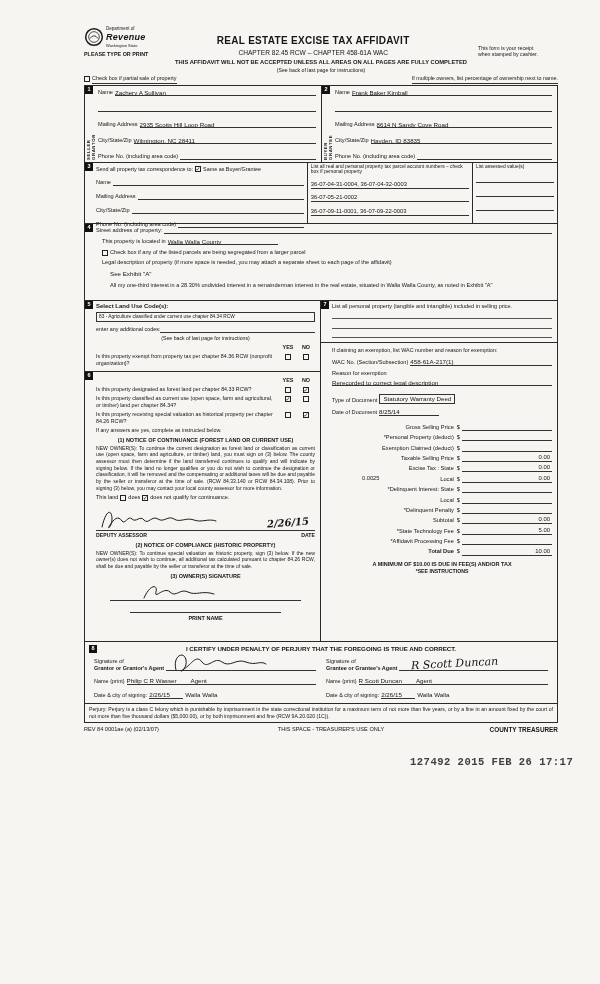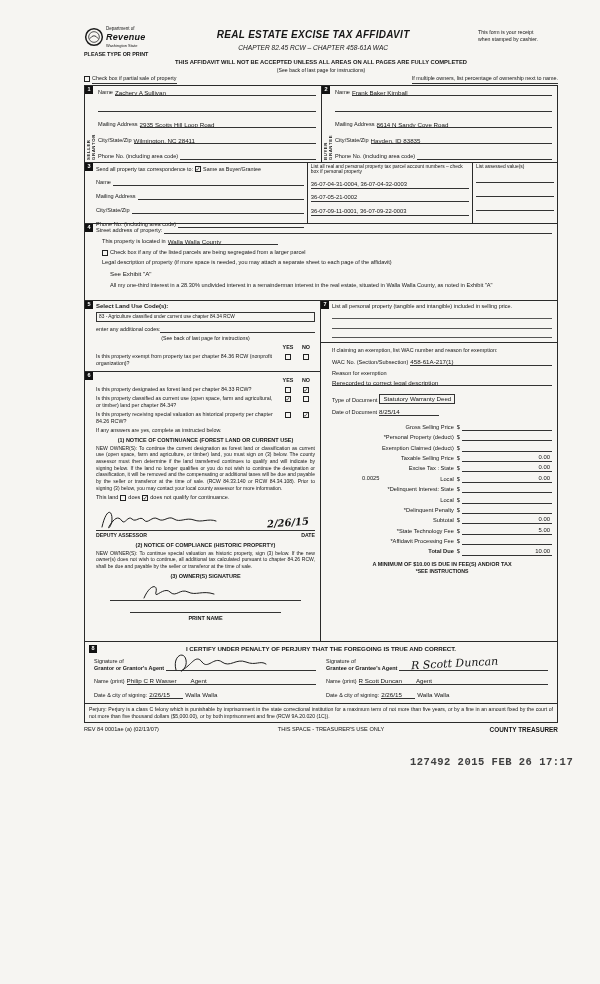--- a/index.html
+++ b/index.html
@@ -13,28 +13,28 @@
 .numtab{display:inline-flex;align-items:center;justify-content:center;background:#111;color:#fff;
   width:8px;height:8px;font-size:5.5px;font-weight:bold;flex:none;}
 .corner{position:absolute;left:0;top:0;}
 .cb{display:inline-flex;align-items:center;justify-content:center;width:6px;height:6px;
   border:1px solid #222;flex:none;background:transparent;}
 .mark{font-size:6px;line-height:1;}
 .fline{display:inline-block;border-bottom:1px solid #333;flex:1;min-width:8px;height:7.5px;}
 .typed{font-size:6.2px;white-space:nowrap;}
 .hand{font-family:"DejaVu Serif",serif;font-style:italic;}
 
-.hdr{display:flex;align-items:flex-start;}
+.hdr{display:flex;align-items:flex-end;}
 .logo-row{display:flex;align-items:center;gap:2px;}
 .logo{width:20px;height:20px;flex:none;}
 .lt1{font-size:4.5px;}
 .lt2{font-size:9px;font-weight:bold;font-style:italic;letter-spacing:.3px;}
 .lt3{font-size:4px;}
 .please{font-size:5.4px;margin-top:3px;font-weight:bold;}
-.hdr-center{flex:1;text-align:center;font-style:italic;}
+.hdr-center{flex:1;text-align:center;}
 .title{font-size:10px;font-weight:bold;letter-spacing:.3px;margin-top:3px;}
 .chapter{font-size:6.6px;margin-top:2px;}
 .hdr-right{width:80px;font-size:5.2px;margin-top:3px;}
 .warning{text-align:center;font-weight:bold;font-size:5.8px;margin-top:1px;}
 .seeback{text-align:center;font-size:5.2px;margin:1px 0 2px;}
 .partial{display:flex;align-items:center;gap:2px;font-size:5.4px;margin:1px 0 2px;}
 .partial .ul{border-bottom:1px solid #333;padding-bottom:.5px;}
 .partial .spacer{flex:1;}
 
 .sbrow{display:flex;height:78px;}

